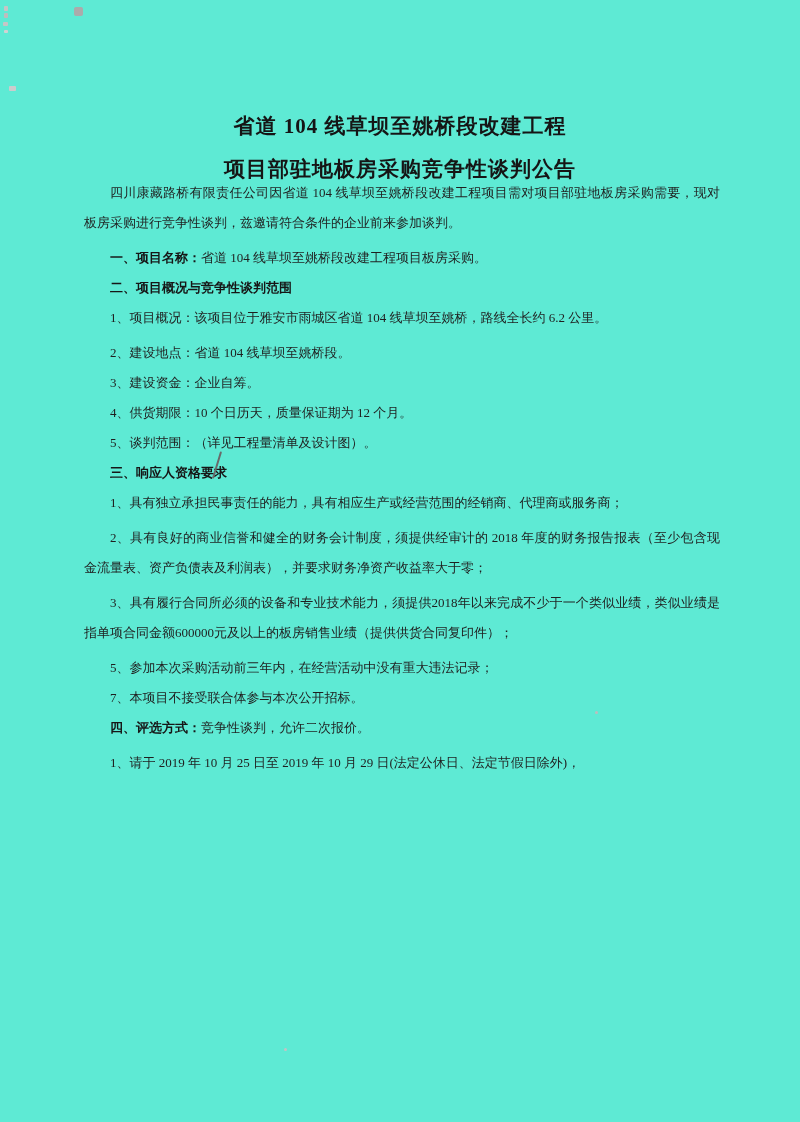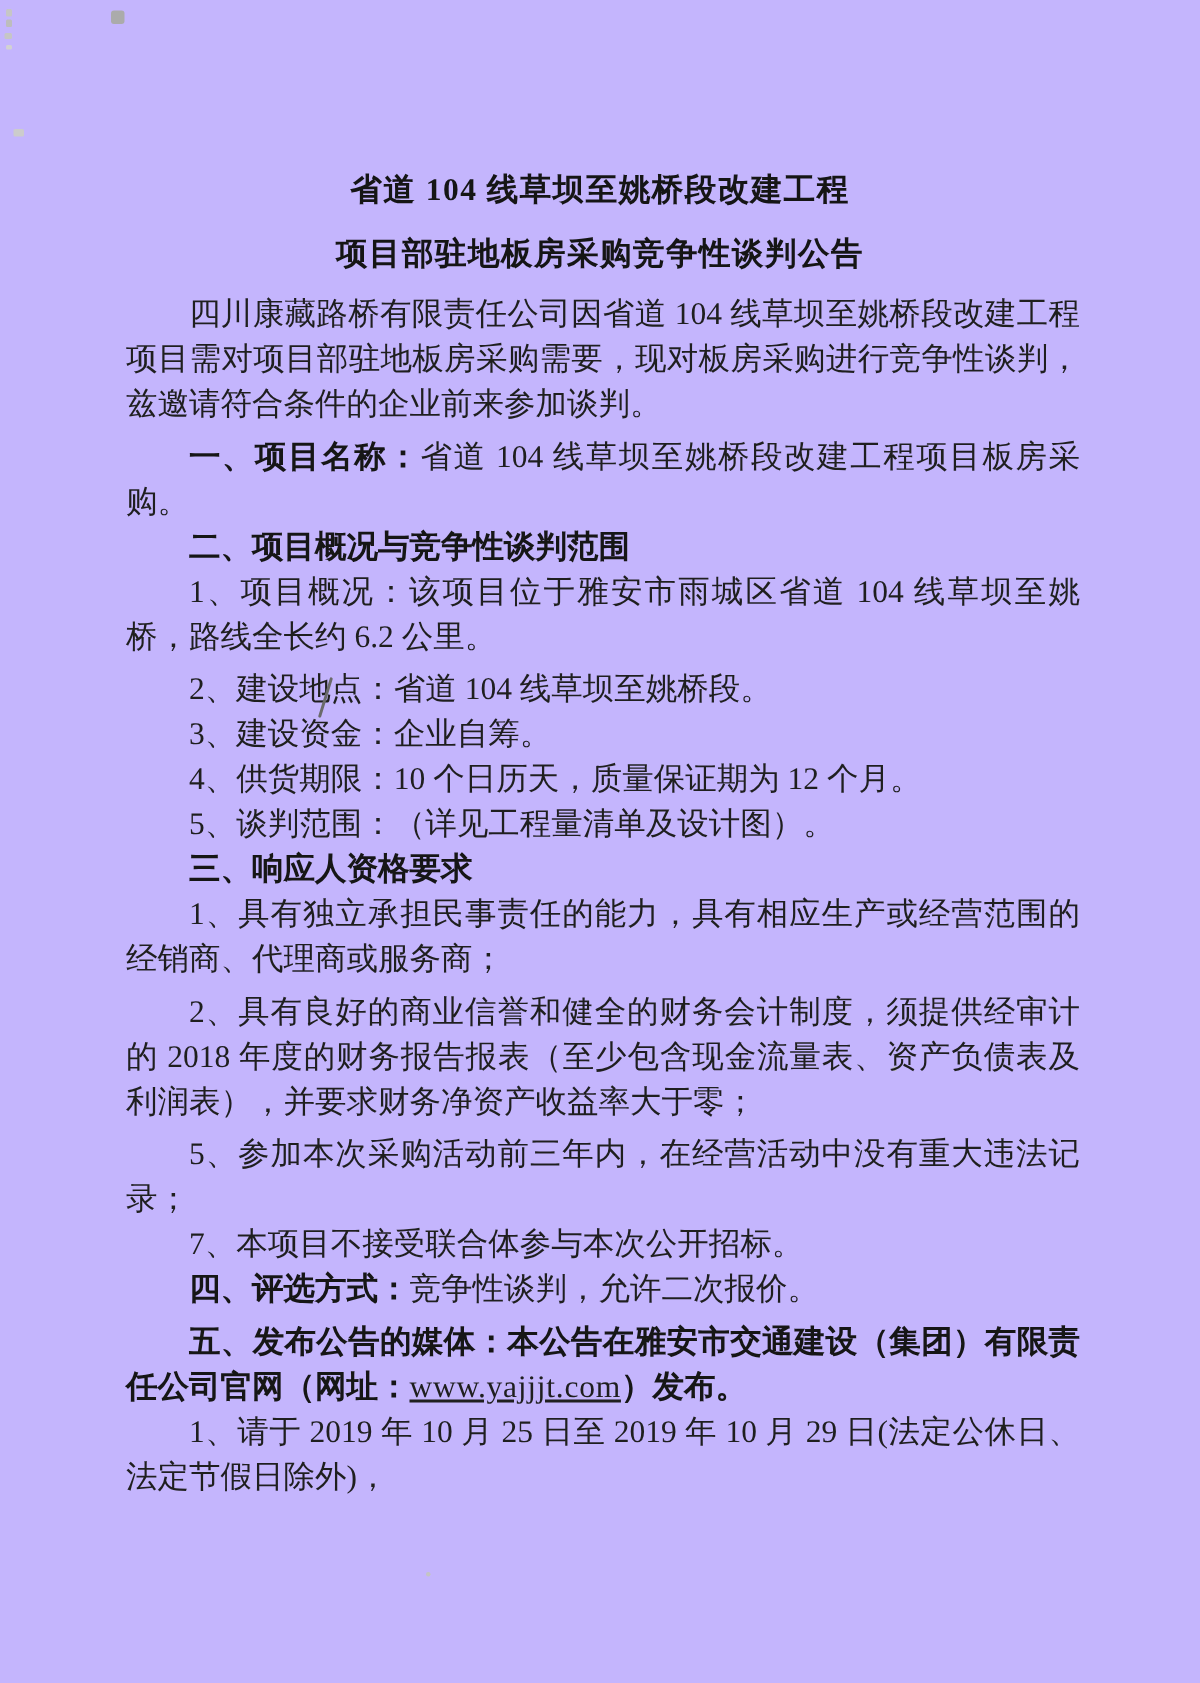--- a/index.html
+++ b/index.html
@@ -4,44 +4,44 @@
 <style>
   html, body {
     margin: 0;
     padding: 0;
     background: #ffffff;
   }
   .page {
     position: relative;
     width: 800px;
     height: 1122px;
-    background: #c4b5fd;
+    background: #5eead4;
     font-family: "Liberation Serif", "DejaVu Serif", serif;
     color: #1f1f1f;
     overflow: hidden;
   }
   .doc-title {
     position: absolute;
     left: 0;
     width: 100%;
     margin: 0;
     text-align: center;
     font-size: 21px;
     font-weight: 700;
     letter-spacing: 1px;
     color: #151515;
   }
   .title-1 { top: 112px; }
   .title-2 { top: 155px; text-align: center; }
   .content {
     position: absolute;
     left: 84px;
-    top: 194px;
+    top: 178px;
     width: 636px;
-    font-size: 21px;
+    font-size: 13px;
     line-height: 30px;
     text-align: justify;
   }
   .content p {
     margin: 0;
     text-indent: 2em;
   }
   .content p.sp { margin-bottom: 5px; }
   .heading, .lbl { font-weight: 700; color: #161616; }
   .bold { font-weight: 700; color: #161616; }
@@ -99,26 +99,26 @@
     <p class="sp">1、项目概况：该项目位于雅安市雨城区省道 104 线草坝至姚桥，路线全长约 6.2 公里。</p>
     <p>2、建设地点：省道 104 线草坝至姚桥段。</p>
     <p>3、建设资金：企业自筹。</p>
     <p>4、供货期限：10 个日历天，质量保证期为 12 个月。</p>
     <p>5、谈判范围：（详见工程量清单及设计图）。</p>
 
     <p class="heading">三、响应人资格要求</p>
 
     <p class="sp">1、具有独立承担民事责任的能力，具有相应生产或经营范围的经销商、代理商或服务商；</p>
     <p class="sp">2、具有良好的商业信誉和健全的财务会计制度，须提供经审计的 2018 年度的财务报告报表（至少包含现金流量表、资产负债表及利润表），并要求财务净资产收益率大于零；</p>
+    <p class="sp">3、具有履行合同所必须的设备和专业技术能力，须提供2018年以来完成不少于一个类似业绩，类似业绩是指单项合同金额600000元及以上的板房销售业绩（提供供货合同复印件）；</p>
     <p>5、参加本次采购活动前三年内，在经营活动中没有重大违法记录；</p>
     <p>7、本项目不接受联合体参与本次公开招标。</p>
 
     <p class="sp"><span class="lbl">四、评选方式：</span><span>竞争性谈判，允许二次报价。</span></p>
 
-    <p><span class="lbl">五、发布公告的媒体：</span><span class="bold">本公告在雅安市交通建设（集团）有限责任公司官网（网址：</span><span class="url">www.yajjjt.com</span><span class="bold">）发布。</span></p>
 
 
     <p>1、请于 2019 年 10 月 25 日至 2019 年 10 月 29 日(法定公休日、法定节假日除外)，</p>
 
   </div>
 
   <div class="pen-slash"></div>
 
 </div>
 

